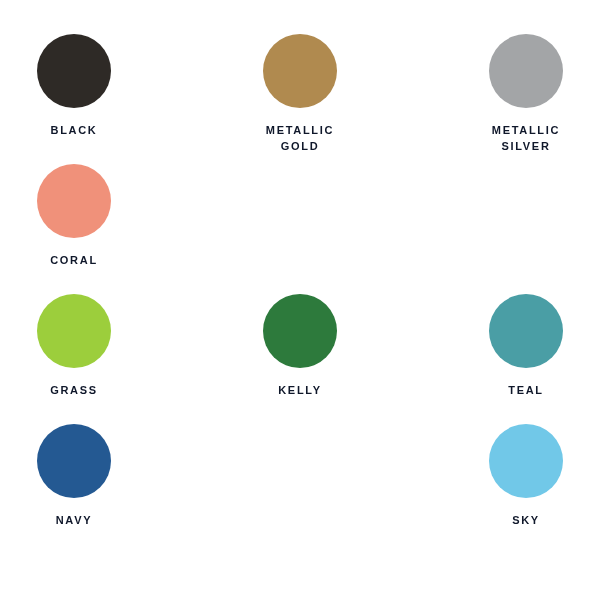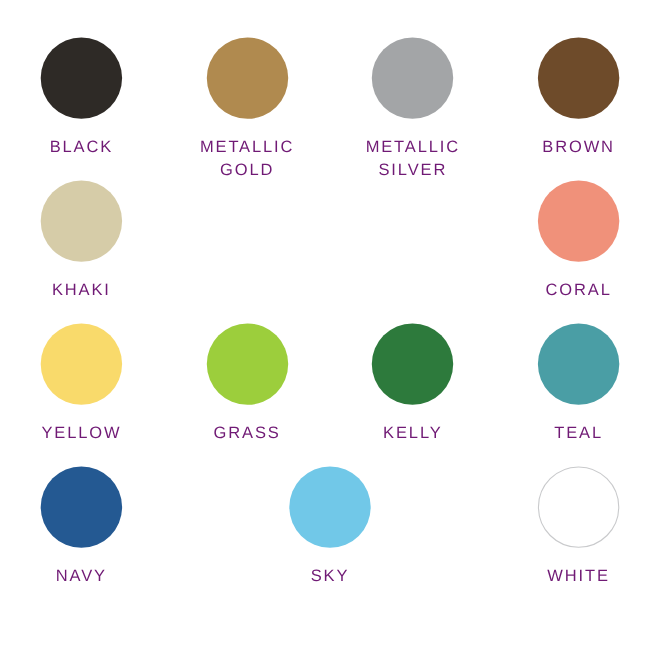--- a/index.html
+++ b/index.html
@@ -40,25 +40,25 @@
     height: 74px;
     border-radius: 50%;
     box-sizing: border-box;
     flex: 0 0 auto;
   }
   .swatch-dot.outlined {
     border: 1px solid #c9cacc;
   }
   .swatch-label {
     margin-top: 15px;
-    font-size: 15px;
-    font-weight: normal;
+    font-size: 11px;
+    font-weight: bold;
     letter-spacing: 1.7px;
     line-height: 1.42;
-    color: #701a75;
+    color: #0f172a;
     text-align: center;
     text-transform: uppercase;
     white-space: pre-line;
   }
 </style>
 </head>
 <body>
 
 <div id="swatch-chart">
     <div class="swatch-row">
@@ -69,40 +69,28 @@
       <div class="swatch-cell">
         <div class="swatch-dot" style="background-color: rgb(176, 138, 79);"></div>
         <div class="swatch-label">METALLIC
 GOLD</div>
       </div>
       <div class="swatch-cell">
         <div class="swatch-dot" style="background-color: rgb(163, 165, 167);"></div>
         <div class="swatch-label">METALLIC
 SILVER</div>
       </div>
-      <div class="swatch-cell">
-        <div class="swatch-dot" style="background-color: rgb(110, 75, 42);"></div>
-        <div class="swatch-label">BROWN</div>
-      </div>
     </div>
     <div class="swatch-row">
-      <div class="swatch-cell">
-        <div class="swatch-dot" style="background-color: rgb(214, 204, 168);"></div>
-        <div class="swatch-label">KHAKI</div>
-      </div>
       <div class="swatch-cell">
         <div class="swatch-dot" style="background-color: rgb(240, 145, 122);"></div>
         <div class="swatch-label">CORAL</div>
       </div>
     </div>
     <div class="swatch-row">
-      <div class="swatch-cell">
-        <div class="swatch-dot" style="background-color: rgb(249, 218, 107);"></div>
-        <div class="swatch-label">YELLOW</div>
-      </div>
       <div class="swatch-cell">
         <div class="swatch-dot" style="background-color: rgb(156, 206, 60);"></div>
         <div class="swatch-label">GRASS</div>
       </div>
       <div class="swatch-cell">
         <div class="swatch-dot" style="background-color: rgb(45, 122, 60);"></div>
         <div class="swatch-label">KELLY</div>
       </div>
       <div class="swatch-cell">
         <div class="swatch-dot" style="background-color: rgb(74, 158, 165);"></div>
@@ -111,18 +99,14 @@
     </div>
     <div class="swatch-row">
       <div class="swatch-cell">
         <div class="swatch-dot" style="background-color: rgb(36, 89, 146);"></div>
         <div class="swatch-label">NAVY</div>
       </div>
       <div class="swatch-cell">
         <div class="swatch-dot" style="background-color: rgb(113, 200, 232);"></div>
         <div class="swatch-label">SKY</div>
       </div>
-      <div class="swatch-cell">
-        <div class="swatch-dot outlined" style="background-color: rgb(255, 255, 255);"></div>
-        <div class="swatch-label">WHITE</div>
-      </div>
     </div>
   </div>
 
 </body></html>

